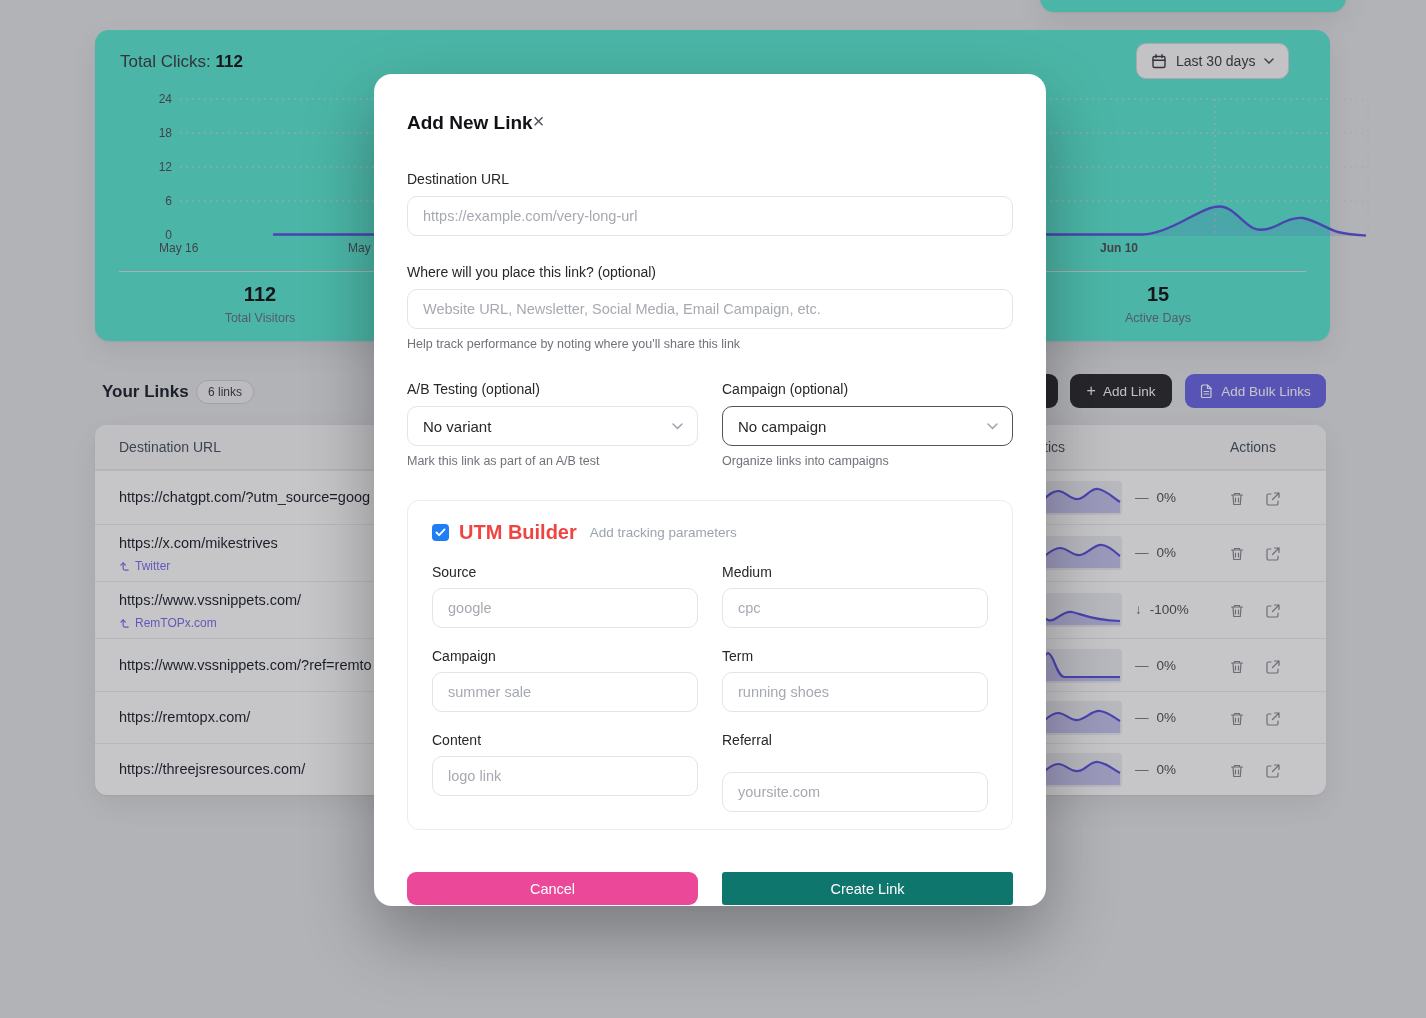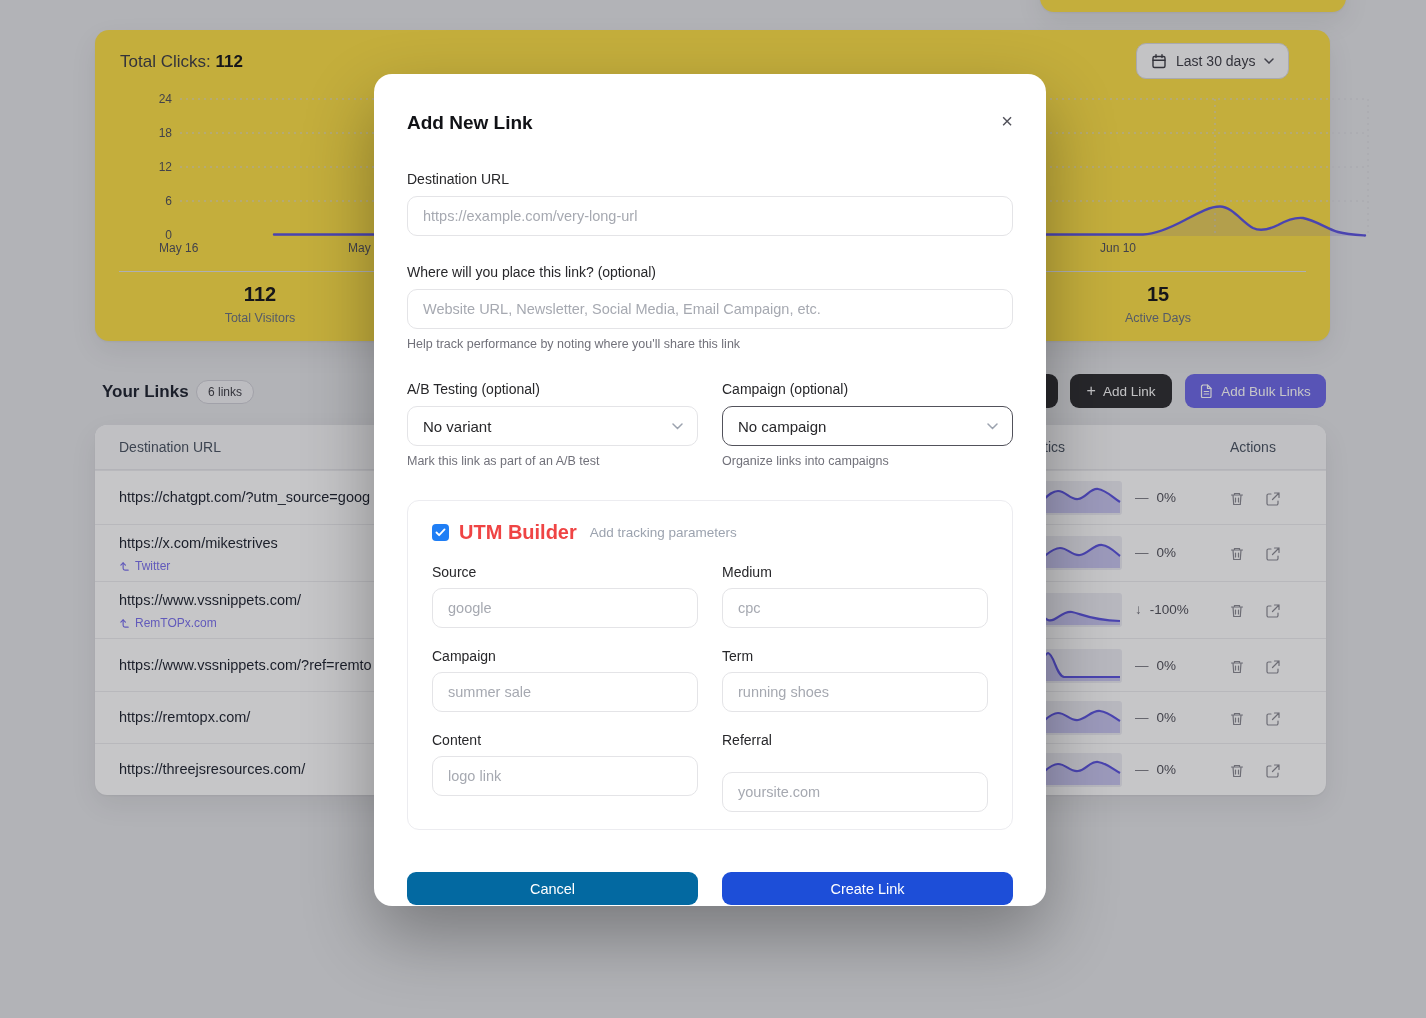--- a/index.html
+++ b/index.html
@@ -1,19 +1,19 @@
 <!DOCTYPE html>
 <html><head>
 <meta charset="utf-8">
 <style>
   * { margin:0; padding:0; box-sizing:border-box; }
   html,body { width:1426px; height:1018px; overflow:hidden; }
   body { font-family:"Liberation Sans", sans-serif; background:#e5e6e9; position:relative; color:#27272a; }
   .abs { position:absolute; }
-  .card { background:#fde047; border-radius:14px; box-shadow:0 1px 2px rgba(0,0,0,.05), 0 10px 28px rgba(0,0,0,.07); }
+  .card { background:#5eead4; border-radius:14px; box-shadow:0 1px 2px rgba(0,0,0,.05), 0 10px 28px rgba(0,0,0,.07); }
 
   
   .overview-title { font-size:17px; color:#3f3f46; }
   .overview-title b { color:#18181b; font-weight:700; }
   .date-btn { display:flex; align-items:center; gap:9px; background:#fbfbfc; border:1px solid #d9d9de; border-radius:10px; height:36px; padding:0 14px; font-size:14px; color:#3f3f46; cursor:pointer; }
   .ytick { font-size:12px; color:#52525b; text-align:right; width:24px; }
   .xtick { font-size:12px; color:#52525b; }
   .divider { height:1px; background:#e0e1e5; }
   .stat-val { font-size:20px; font-weight:700; color:#18181b; text-align:center; }
   .stat-lab { font-size:12.5px; color:#6b7280; text-align:center; margin-top:5px; }
@@ -31,36 +31,36 @@
   .row-tag { display:flex; align-items:center; gap:5px; font-size:12px; color:#7c72ee; margin-top:5px; }
   .spark-box { background:#ededf4; border-radius:3px; overflow:hidden; }
   .trend { display:flex; align-items:center; gap:8px; font-size:13.5px; color:#52525b; }
   .trend .glyph { color:#71717a; }
   .icon-btn { background:none; border:none; cursor:pointer; padding:2px; line-height:0; }
 
   
   .overlay { left:0; top:0; width:1426px; height:1018px; background:rgba(18,18,24,.24); z-index:50; }
   .modal { left:374px; top:74px; width:672px; height:832px; background:#ffffff; border-radius:18px;
            box-shadow:0 30px 70px rgba(0,0,0,.32); z-index:100; padding:38px 33px 0; }
-  .modal-head { display:flex; align-items:flex-start; justify-content:space-between; }
+  .modal-head { display:flex; align-items:flex-start; }
   .modal-title { font-size:19px; font-weight:700; color:#111216; }
   .close-btn { background:none; border:none; font-size:20px; color:#52525b; cursor:pointer; line-height:18px; }
   .f-label { font-size:14px; color:#27272a; }
   .t-input { width:100%; height:40px; border:1px solid #e4e4e7; border-radius:10px; padding:0 15px; font-size:14.5px; color:#27272a; background:#fff; font-family:"Liberation Sans",sans-serif; }
   .t-input::placeholder { color:#a6a9b1; }
   .helper { font-size:12.5px; color:#71717a; }
   .grid2 { display:grid; grid-template-columns:1fr 1fr; column-gap:24px; }
   .select { display:flex; align-items:center; justify-content:space-between; height:40px; border:1px solid #e4e4e7; border-radius:10px; padding:0 14px 0 15px; font-size:15px; color:#27272a; background:#fff; cursor:pointer; }
   .select.focused { border:1.5px solid #52525b;text-align:right; }
   .utm-box { border:1px solid #ececf0; border-radius:12px; margin-top:32px; padding:20px 24px 17px; }
   .checkbox { width:17px; height:17px; background:#1f7ef5; border-radius:4px; display:inline-flex; align-items:center; justify-content:center; cursor:pointer; }
   .utm-title { font-size:20px; font-weight:700; color:#ef4444; margin-left:10px; }
   .utm-sub { font-size:13.5px; color:#9ca3af; margin-left:13px; }
-  .btn-cancel { background:#0369a1; color:#fff; border:none; border-radius:9px; height:33px; font-size:14.5px; cursor:pointer; width:100%; }
-  .btn-create { background:#1d4ed8; color:#fff; border:none; border-radius:9px; height:33px; font-size:14.5px; cursor:pointer; width:100%; }
+  .btn-cancel { background:#ec4899; color:#fff; border:none; border-radius:9px; height:33px; font-size:14.5px; cursor:pointer; width:100%; }
+  .btn-create { background:#0f766e; color:#fff; border:none; border-radius:3px; height:33px; font-size:14.5px; cursor:pointer; width:100%; }
   svg { display:block; }
 </style>
 </head>
 <body>
 
 <div class="abs card" style="left:1040px; top:-28px; width:306px; height:40px;"></div>
 
 <div class="abs card" style="left:95px; top:30px; width:1235px; height:311px;">
   <div class="abs overview-title" style="left:25px; top:22px;">
     <span>Total Clicks:</span>
@@ -98,21 +98,21 @@
       <line x1="655" y1="29" x2="655" y2="165"></line>
       <line x1="1035" y1="29" x2="1035" y2="165"></line>
       <line x1="1188" y1="29" x2="1188" y2="165"></line>
     </g>
     <path d="M94 164.5 L963 164.5 C975 164 990 158 1005 150 C1020 142 1030 136.5 1040 136.5 C1052 136.5 1062 152 1073 158 C1081 162 1090 159 1098 155 C1107 150 1115 147 1123 148 C1135 150 1147 159 1158 162 C1167 164.5 1177 165 1185 165.5 L1185 166 L94 166 Z" fill="rgba(93,85,224,0.14)" stroke="none"></path>
     <path d="M94 164.5 L963 164.5 C975 164 990 158 1005 150 C1020 142 1030 136.5 1040 136.5 C1052 136.5 1062 152 1073 158 C1081 162 1090 159 1098 155 C1107 150 1115 147 1123 148 C1135 150 1147 159 1158 162 C1167 164.5 1177 165 1185 165.5" fill="none" stroke="#5d55e0" stroke-width="2.4" stroke-linecap="round"></path>
   </svg>
 
   <div class="abs xtick" style="left:64px; top:211px;">May 16</div>
   <div class="abs xtick" style="left:253px; top:211px;">May</div>
-  <div class="abs xtick" style="left:1005px; top:211px;">Jun 10</div>
+  <div class="abs xtick" style="left:1005px; top:211px;font-weight:bold;">Jun 10</div>
 
   <div class="abs divider" style="left:24px; top:241px; width:1187px;"></div>
 
   <div class="abs" style="left:115px; top:253px; width:100px;">
     <div class="stat-val">112</div>
     <div class="stat-lab">Total Visitors</div>
   </div>
   <div class="abs" style="left:1013px; top:253px; width:100px;">
     <div class="stat-val">15</div>
     <div class="stat-lab">Active Days</div>

